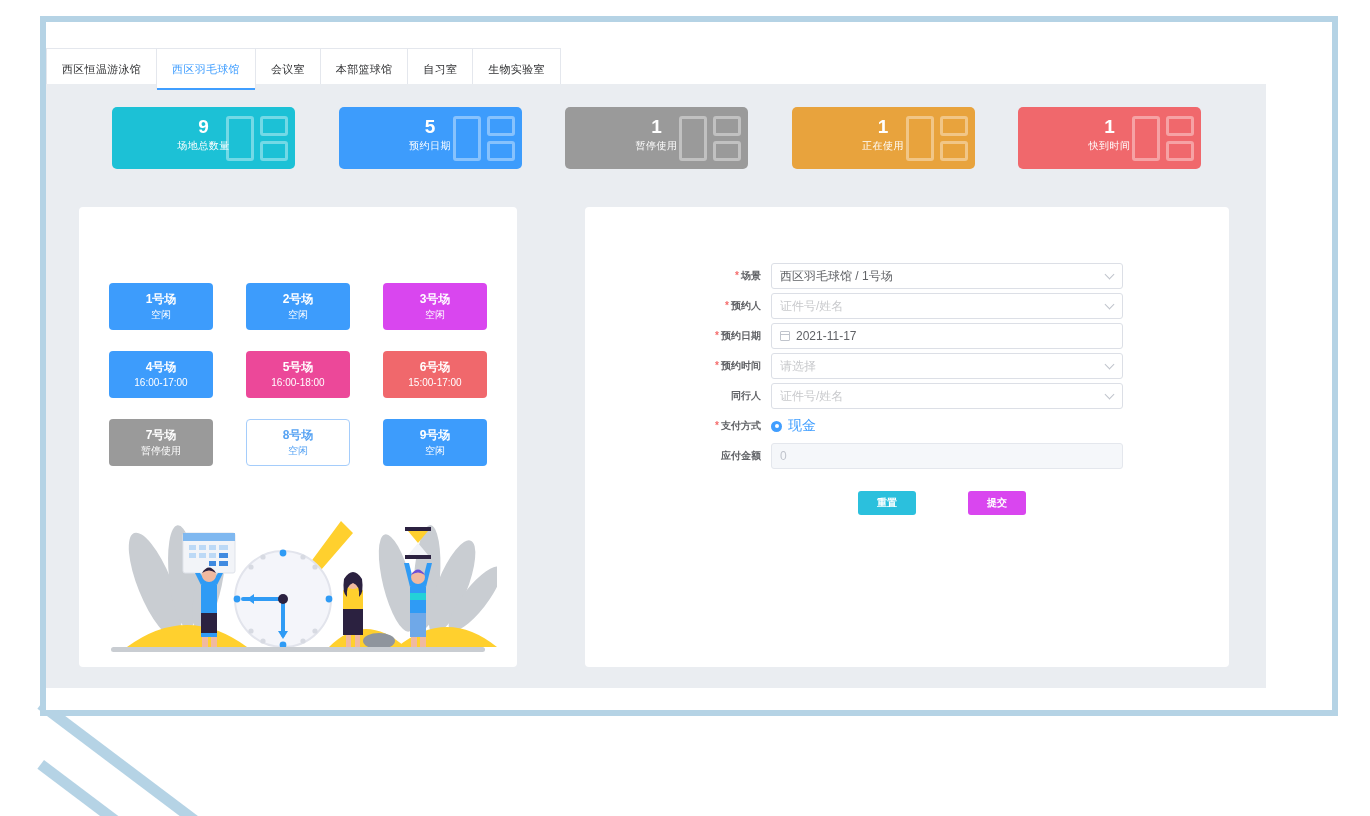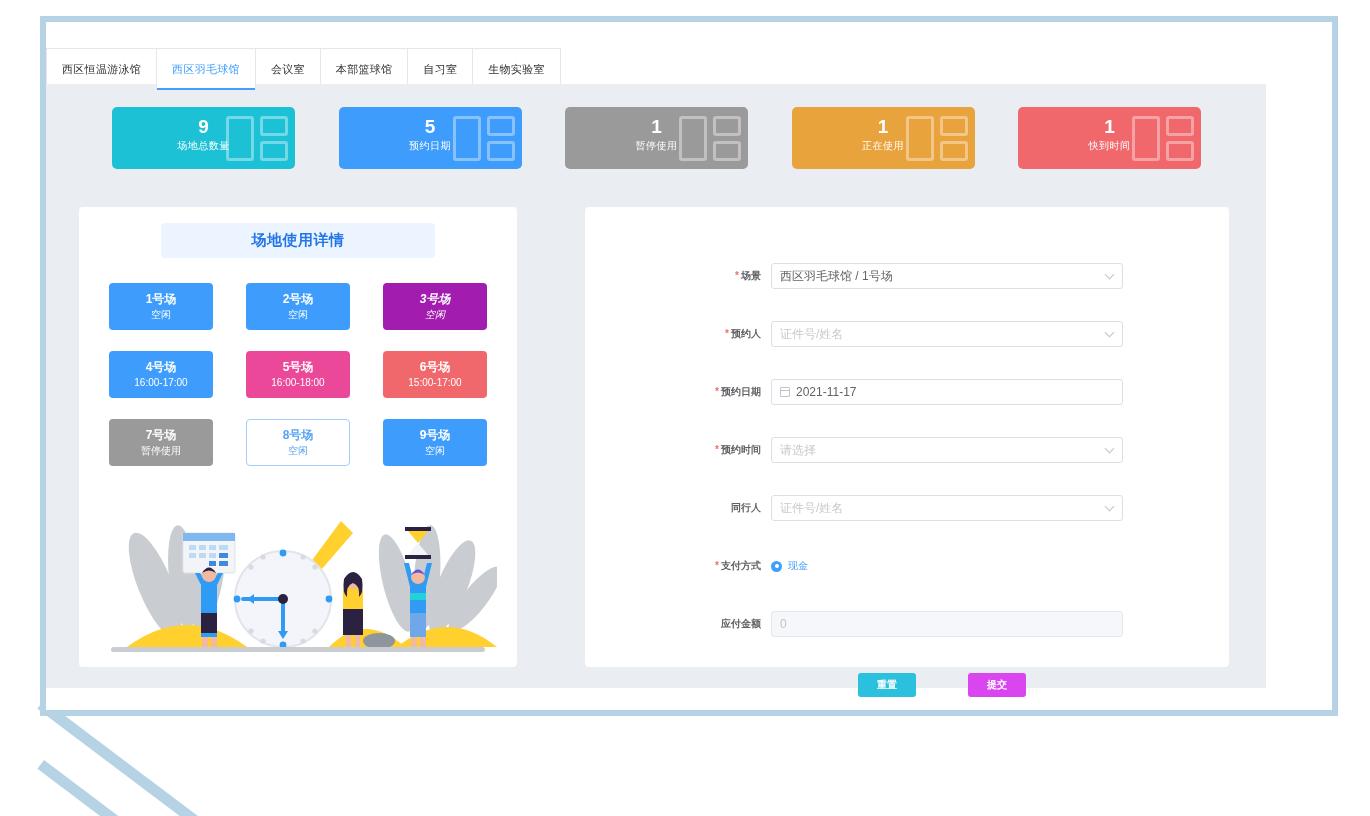--- a/index.html
+++ b/index.html
@@ -215,21 +215,21 @@
 
   
   #booking-form {
     position: absolute;
     left: 98px; top: 56px;
     width: 440px;
   }
   .form-row {
     display: flex;
     align-items: center;
-    margin-bottom: 32px;
+    margin-bottom: 4px;
     height: 26px;
   }
   .form-label {
     width: 88px;
     text-align: right;
     padding-right: 10px;
     font-size: 10px;
     color: #606266;
     font-weight: bold;
     white-space: nowrap;
@@ -290,27 +290,27 @@
     cursor: pointer;
   }
   .radio-dot::after {
     content: "";
     position: absolute;
     left: 3.5px; top: 3.5px;
     width: 4px; height: 4px;
     border-radius: 50%;
     background: #ffffff;
   }
-  .radio-label { font-size: 10px; color: #409eff; }
+  .radio-label { font-size: 14px; color: #409eff; }
 
   #form-buttons {
     display: flex;
     justify-content: center;
     gap: 52px;
-    margin-top: 36px;
+    margin-top: 22px;
     padding-left: 78px;
   }
   .form-btn {
     width: 58px; height: 24px;
     border-radius: 3px;
     border: none;
     color: #ffffff;
     font-size: 10px;
     font-weight: bold;
     cursor: pointer;
@@ -393,34 +393,31 @@
         <div class="stat-inner">
           <div class="stat-number">1</div>
           <div class="stat-label">快到时间</div>
         </div>
       </div>
     </div>
 
   <div id="panels">
 
     <div class="panel" id="panel-courts">
-      <div id="courts-title-wrap">
-        <span id="courts-title">场地使用详情</span>
-      </div>
 
       <div id="court-grid">
           <div class="court-cell" style="background: rgb(61, 156, 252);">
             <div class="court-name">1号场</div>
             <div class="court-status">空闲</div>
           </div>
           <div class="court-cell" style="background: rgb(61, 156, 252);">
             <div class="court-name">2号场</div>
             <div class="court-status">空闲</div>
           </div>
-          <div class="court-cell" style="background: #a21caf; font-style: italic;">
+          <div class="court-cell" style="background: #d946ef;">
             <div class="court-name">3号场</div>
             <div class="court-status">空闲</div>
           </div>
           <div class="court-cell" style="background: rgb(61, 156, 252);">
             <div class="court-name">4号场</div>
             <div class="court-status">16:00-17:00</div>
           </div>
           <div class="court-cell" style="background: #ec4899;">
             <div class="court-name">5号场</div>
             <div class="court-status">16:00-18:00</div>

